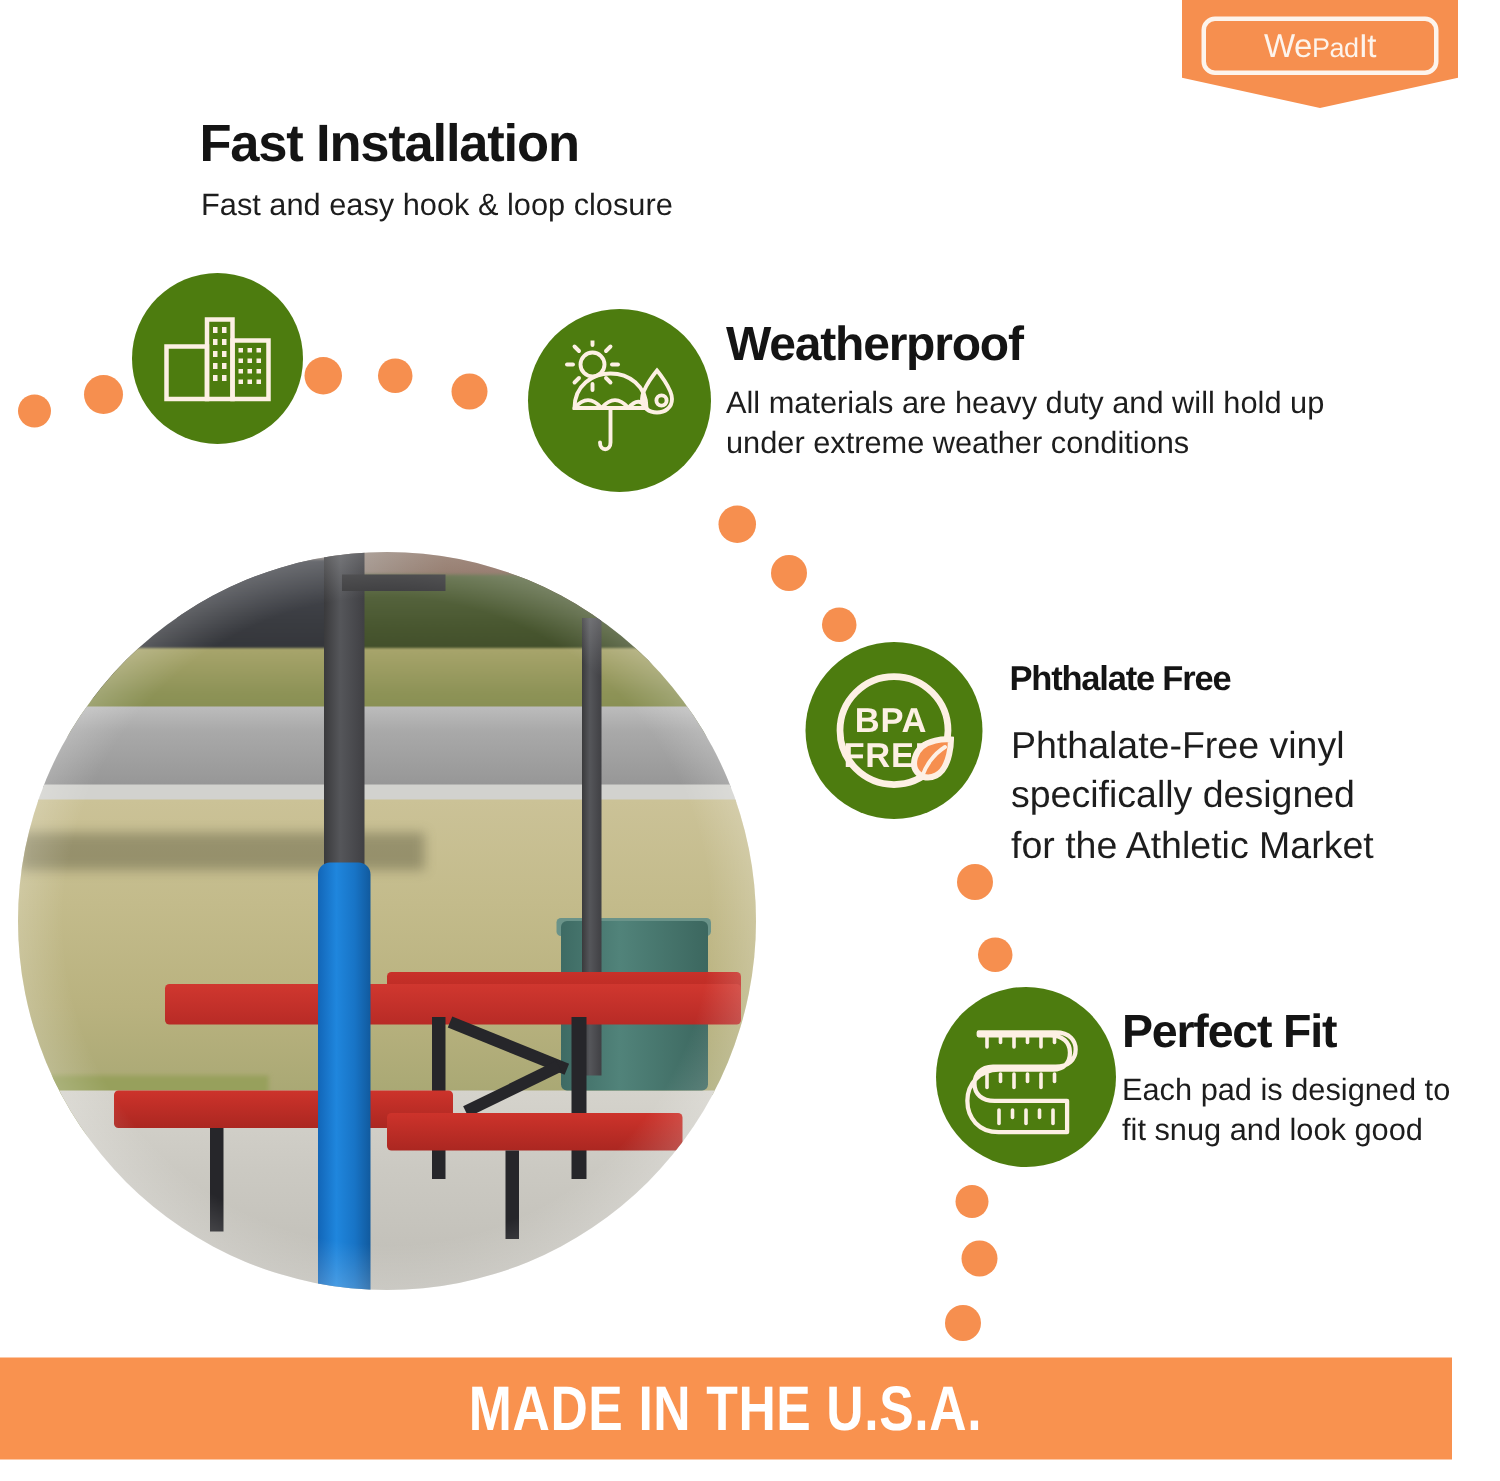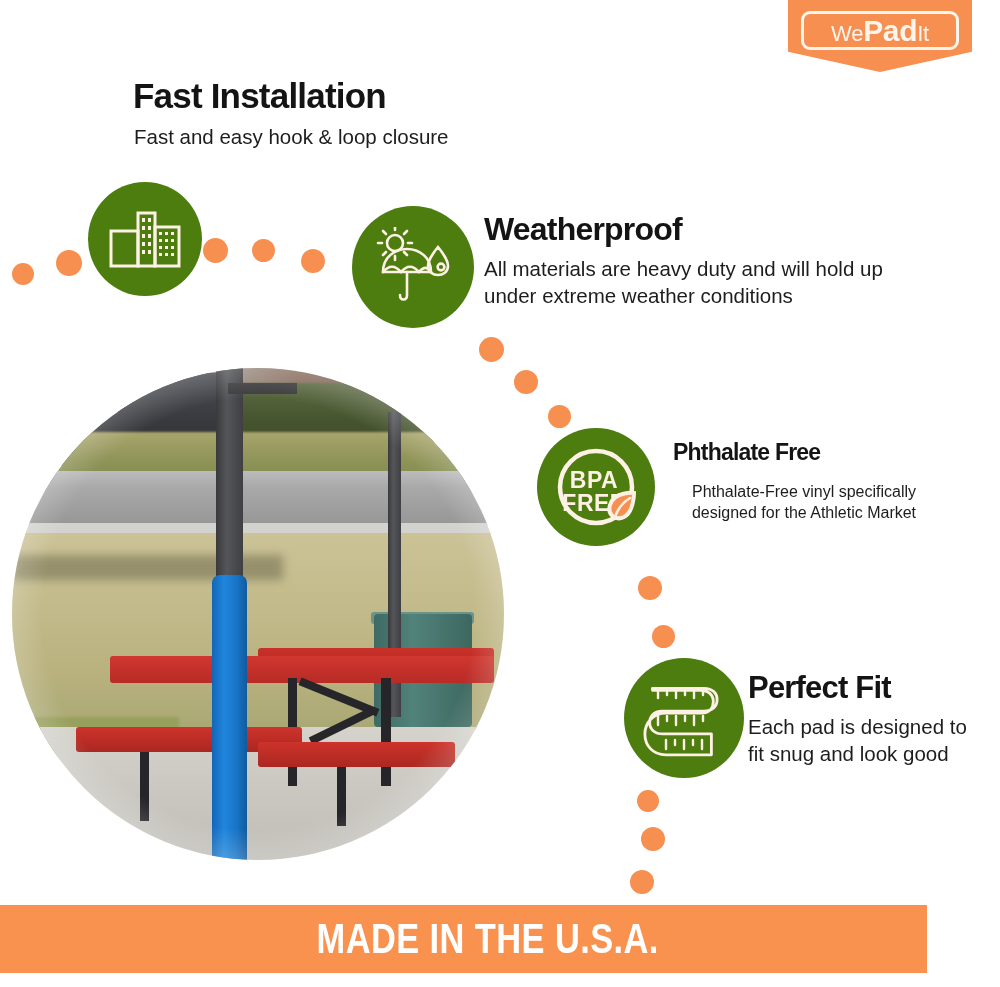--- a/index.html
+++ b/index.html
@@ -48,21 +48,21 @@
     box-sizing: border-box;
   }
   .logo-text {
     color: #FDF4EC;
     font-size: 22px;
     letter-spacing: -0.3px;
     line-height: 1;
     white-space: nowrap;
   }
   .logo-text .lw { font-weight: 400; margin-top: 11px; }
-  .logo-text .lb { font-weight: 700; font-size: 30px; }
+  .logo-text .lb { font-weight: 400; font-size: 18px; }
 
   
   .feat-title {
     position: absolute;
     font-weight: 800;
     color: #141414;
     letter-spacing: -0.8px;
     line-height: 1.05;
     white-space: nowrap;
   }
@@ -73,21 +73,21 @@
     line-height: 1.33;
   }
 
   #t-install { left: 133px; top: 78px;  font-size: 35px; }
   #s-install { left: 134px; top: 123px; font-size: 20.5px; width: 420px; }
 
   #t-weather { left: 484px; top: 213px; font-size: 32px; }
   #s-weather { left: 484px; top: 255px; font-size: 20.5px; width: 430px; }
 
   #t-phthal  { left: 673px; top: 440px; font-size: 23px; }
-  #s-phthal  { left: 674px; top: 481px; font-size: 16px; width: 260px; text-align: center; }
+  #s-phthal  { left: 674px; top: 481px; font-size: 25px; width: 260px; }
 
   #t-fit     { left: 748px; top: 672px; font-size: 31px; }
   #s-fit     { left: 748px; top: 713px; font-size: 20.5px; width: 230px; }
 
   
   .icon-circle {
     position: absolute;
     background: #4d7c0f;
     border-radius: 50%;
     display: flex;
@@ -222,27 +222,26 @@
   .photo-haze {
     position: absolute; inset: 0;
     background: radial-gradient(circle at 50% 50%, rgba(255,255,255,0) 62%, rgba(255,255,255,0.55) 88%, rgba(255,255,255,0.92) 100%);
   }
 
   
   .usa-banner {
     position: absolute;
     left: 0;
     bottom: 14px;
-    width: 879px;
+    width: 968px;
     height: 68px;
     background: #F9924F;
     display: flex;
     align-items: center;
     justify-content: center;
-    padding-left: 48px;
   }
   .usa-text {
     color: #ffffff;
     font-size: 42px;
     font-weight: 800;
     letter-spacing: 0.5px;
     transform: scaleX(0.82);
     white-space: nowrap;
   }
 </style>

